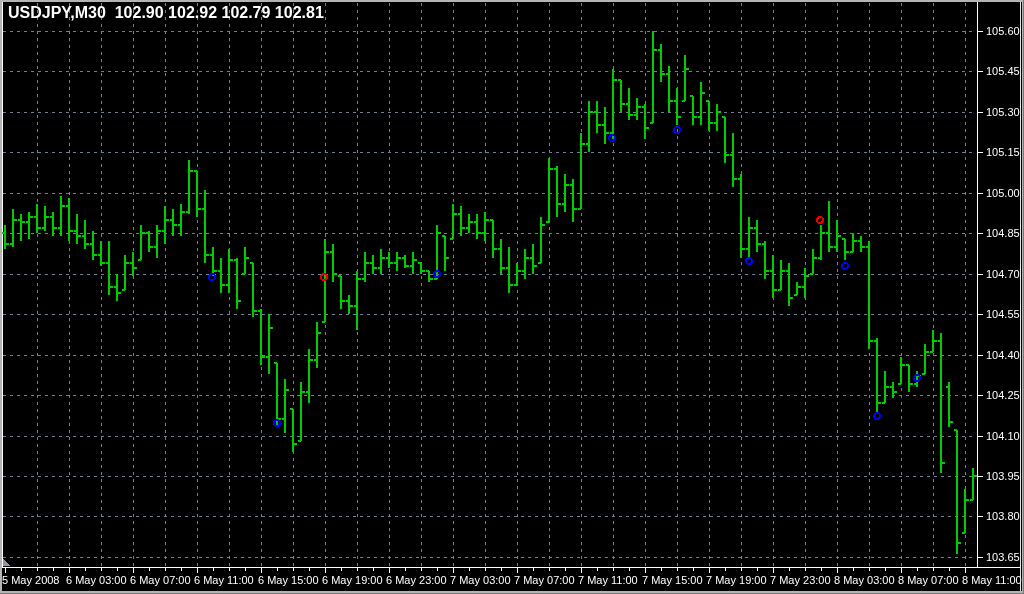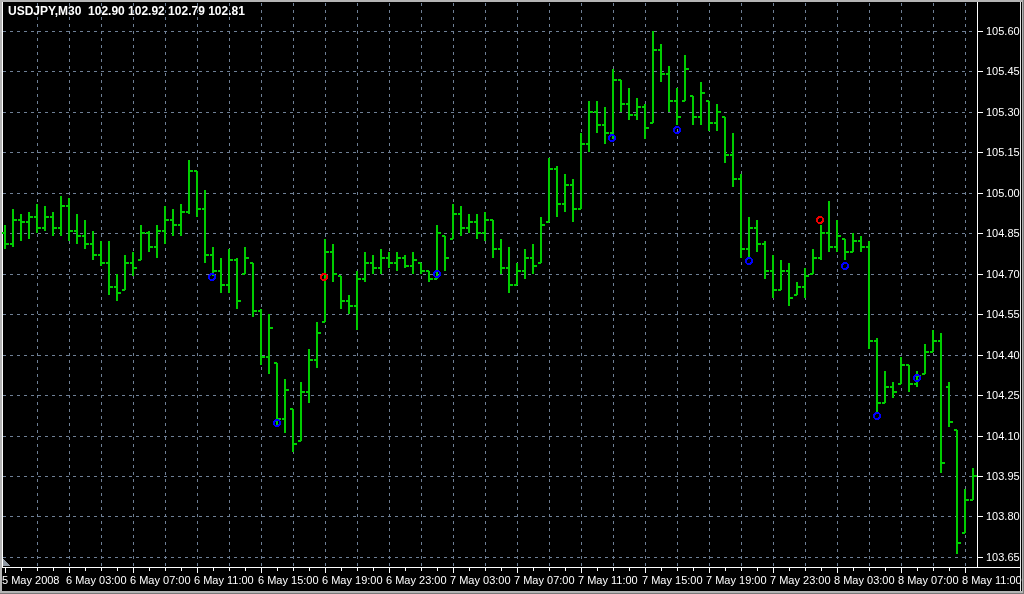--- a/index.html
+++ b/index.html
@@ -1,19 +1,19 @@
 <!DOCTYPE html>
 <html><head>
 <meta charset="utf-8">
 <style>
   html,body{margin:0;padding:0;background:#000;}
   #window{position:relative;width:1024px;height:594px;background:#000;overflow:hidden;
           font-family:"Liberation Sans",sans-serif;}
   #chart{position:absolute;left:0;top:0;}
-  #title{position:absolute;left:8px;top:4px;color:#fff;font-size:12px;font-weight:bold;
+  #title{position:absolute;left:8px;top:4px;color:#fff;font-size:16px;font-weight:bold;
          letter-spacing:0px;white-space:pre;text-align:center;}
 </style>
 </head>
 <body>
 
 <div id="window">
   <svg id="chart" width="1024" height="594" viewBox="0 0 1024 594" shape-rendering="crispEdges">
       <rect x="0" y="0" width="1024" height="594" fill="#000000"></rect>
       <g stroke="#6f8096" stroke-width="1" stroke-dasharray="3 4">
         <line x1="37" y1="3" x2="37" y2="566"></line>

